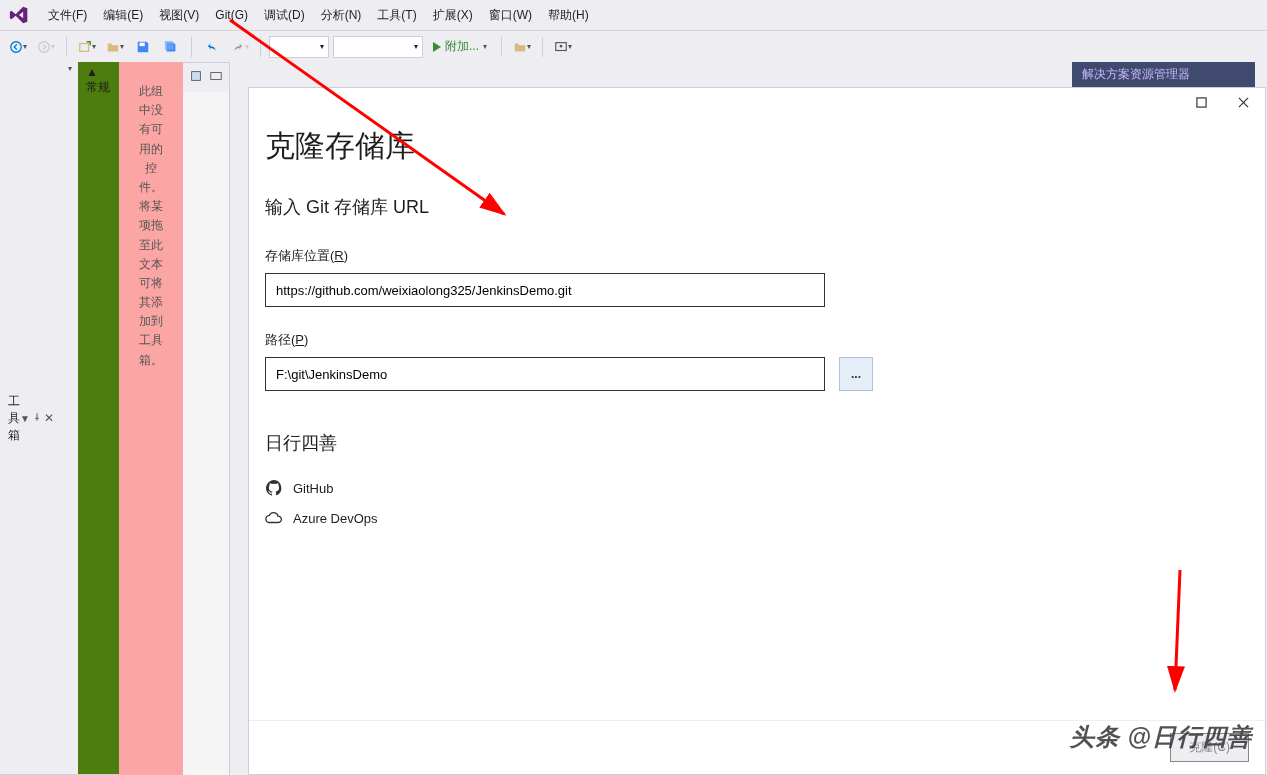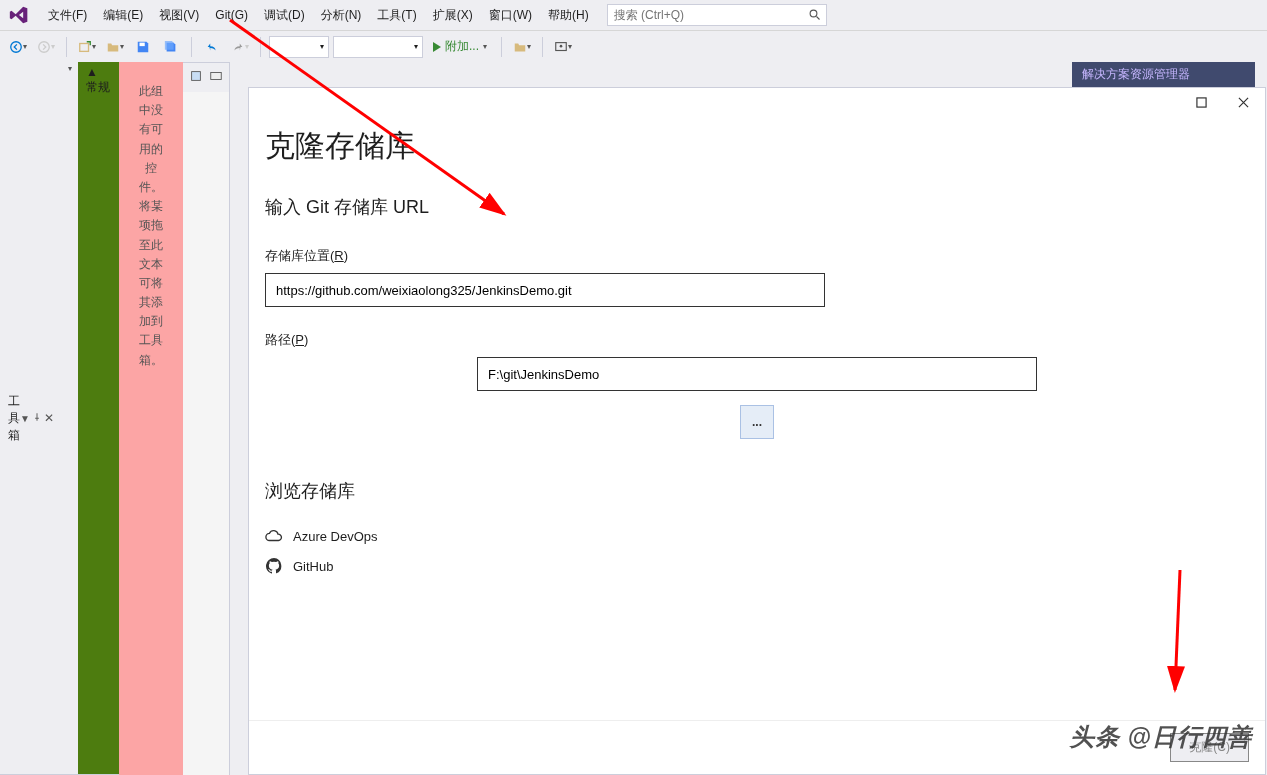--- a/index.html
+++ b/index.html
@@ -36,21 +36,21 @@
 
 .clone-panel { position: absolute; left: 18px; top: 25px; width: 1018px; height: 688px; background: #fff; border: 1px solid #cccedb; display: flex; flex-direction: column; }
 .clone-titlebar { height: 28px; display: flex; justify-content: flex-end; align-items: center; padding: 0 8px; gap: 14px; }
 .win-btn { width: 28px; height: 22px; display: flex; align-items: center; justify-content: center; font-size: 14px; color: #333; }
 .clone-content { padding: 10px 16px 20px; flex: 1; overflow: auto; }
 .clone-title { font-size: 30px; font-weight: 300; margin-bottom: 28px; color: #1e1e1e; }
 .clone-subtitle { font-size: 18px; font-weight: 400; margin-bottom: 28px; color: #1e1e1e; }
 .form-label { font-size: 13px; margin-bottom: 8px; color: #1e1e1e; }
 .form-label u { text-decoration: underline; }
 .form-input { width: 560px; height: 34px; border: 1px solid #333; padding: 0 10px; font-size: 13px; outline: none; margin-bottom: 24px; display: block; }
-.path-row { display: flex; gap: 14px; align-items: center; margin-bottom: 40px; flex-direction: column; }
+.path-row { display: flex; gap: 14px; align-items: flex-start; margin-bottom: 40px; }
 .path-row input { margin-bottom: 0; }
 .browse-btn { width: 34px; height: 34px; border: 1px solid #aac1e4; background: #e5edf7; display: flex; align-items: center; justify-content: center; font-weight: bold; color: #333; cursor: pointer; }
 .browse-section-title { font-size: 18px; font-weight: 400; margin-bottom: 18px; color: #1e1e1e; }
 .provider { display: flex; align-items: center; gap: 10px; padding: 6px 0; font-size: 13px; color: #1e1e1e; cursor: pointer; }
 .provider-icon { width: 18px; height: 18px; display: flex; align-items: center; justify-content: center; }
 
 .clone-footer { padding: 12px 16px; display: flex; justify-content: flex-end; border-top: 1px solid #eee; }
 .clone-btn { padding: 5px 18px; background: #eeeef2; border: 1px solid #888; font-size: 12px; color: #888; }
 
 .arrow-svg { position: absolute; pointer-events: none; z-index: 100; }
@@ -69,29 +69,20 @@
   <div class="menu-item">文件(F)</div>
   <div class="menu-item">编辑(E)</div>
   <div class="menu-item">视图(V)</div>
   <div class="menu-item">Git(G)</div>
   <div class="menu-item">调试(D)</div>
   <div class="menu-item">分析(N)</div>
   <div class="menu-item">工具(T)</div>
   <div class="menu-item">扩展(X)</div>
   <div class="menu-item">窗口(W)</div>
   <div class="menu-item">帮助(H)</div>
-  <div class="menu-search">
-    <input placeholder="搜索 (Ctrl+Q)" style="">
-    <div class="sicon">
-      <svg width="12" height="12" viewBox="0 0 16 16">
-          <circle cx="6" cy="6" r="4.5" fill="none" stroke="#555" stroke-width="1.5"></circle>
-          <line x1="10" y1="10" x2="14" y2="14" stroke="#555" stroke-width="1.5"></line>
-        </svg>
-    </div>
-  </div>
 </div>
 
 <div class="toolbar">
   <div class="tb-btn">
       <svg width="14" height="14" viewBox="0 0 16 16">
         <circle cx="8" cy="8" r="6" fill="none" stroke="#0078d4" stroke-width="1.5"></circle>
         <path d="M9 5l-3 3 3 3" fill="none" stroke="#0078d4" stroke-width="1.5"></path>
       </svg>
       <span style="font-size:8px;color:#555">▾</span>
     </div>
@@ -221,36 +212,36 @@
 
         <div class="form-label"><span>存储库位置(</span><u>R</u><span>)</span></div>
         <input class="form-input" value="https://github.com/weixiaolong325/JenkinsDemo.git" style="">
 
         <div class="form-label"><span>路径(</span><u>P</u><span>)</span></div>
         <div class="path-row">
           <input class="form-input" value="F:\git\JenkinsDemo" style="">
           <div class="browse-btn">...</div>
         </div>
 
-        <div class="browse-section-title">浏览存储库</div>
+        <div class="browse-section-title">日行四善</div>
+        <div class="provider">
+          <div class="provider-icon">
+              <svg width="16" height="16" viewBox="0 0 16 16">
+                <path fill="#333" d="M8 0a8 8 0 00-2.5 15.6c.4.1.5-.2.5-.4v-1.5c-2.2.5-2.7-1-2.7-1-.4-.9-.9-1.2-.9-1.2-.7-.5.1-.5.1-.5.8.1 1.2.8 1.2.8.7 1.2 1.9.9 2.3.7.1-.5.3-.9.5-1.1-1.8-.2-3.6-.9-3.6-4a3 3 0 01.8-2.1c-.1-.2-.4-1 .1-2.1 0 0 .7-.2 2.2.8a7.6 7.6 0 014 0c1.5-1 2.2-.8 2.2-.8.5 1.1.2 1.9.1 2.1a3 3 0 01.8 2.1c0 3.1-1.9 3.8-3.6 4 .3.2.5.7.5 1.4v2.1c0 .2.1.5.5.4A8 8 0 008 0z"></path>
+              </svg>
+            </div>
+          <span>GitHub</span>
+        </div>
         <div class="provider">
           <div class="provider-icon">
               <svg width="18" height="14" viewBox="0 0 20 14">
                 <path d="M5 12a4 4 0 010-8 5 5 0 019.5 1A3.5 3.5 0 0115 12z" fill="none" stroke="#333" stroke-width="1.5"></path>
               </svg>
             </div>
           <span>Azure DevOps</span>
-        </div>
-        <div class="provider">
-          <div class="provider-icon">
-              <svg width="16" height="16" viewBox="0 0 16 16">
-                <path fill="#333" d="M8 0a8 8 0 00-2.5 15.6c.4.1.5-.2.5-.4v-1.5c-2.2.5-2.7-1-2.7-1-.4-.9-.9-1.2-.9-1.2-.7-.5.1-.5.1-.5.8.1 1.2.8 1.2.8.7 1.2 1.9.9 2.3.7.1-.5.3-.9.5-1.1-1.8-.2-3.6-.9-3.6-4a3 3 0 01.8-2.1c-.1-.2-.4-1 .1-2.1 0 0 .7-.2 2.2.8a7.6 7.6 0 014 0c1.5-1 2.2-.8 2.2-.8.5 1.1.2 1.9.1 2.1a3 3 0 01.8 2.1c0 3.1-1.9 3.8-3.6 4 .3.2.5.7.5 1.4v2.1c0 .2.1.5.5.4A8 8 0 008 0z"></path>
-              </svg>
-            </div>
-          <span>GitHub</span>
         </div>
       </div>
       <div class="clone-footer">
         <button class="clone-btn">克隆(C)</button>
       </div>
     </div>
   </div>
 </div>
 
 <svg class="arrow-svg" style="left:0;top:0;width:530px;height:240px">

